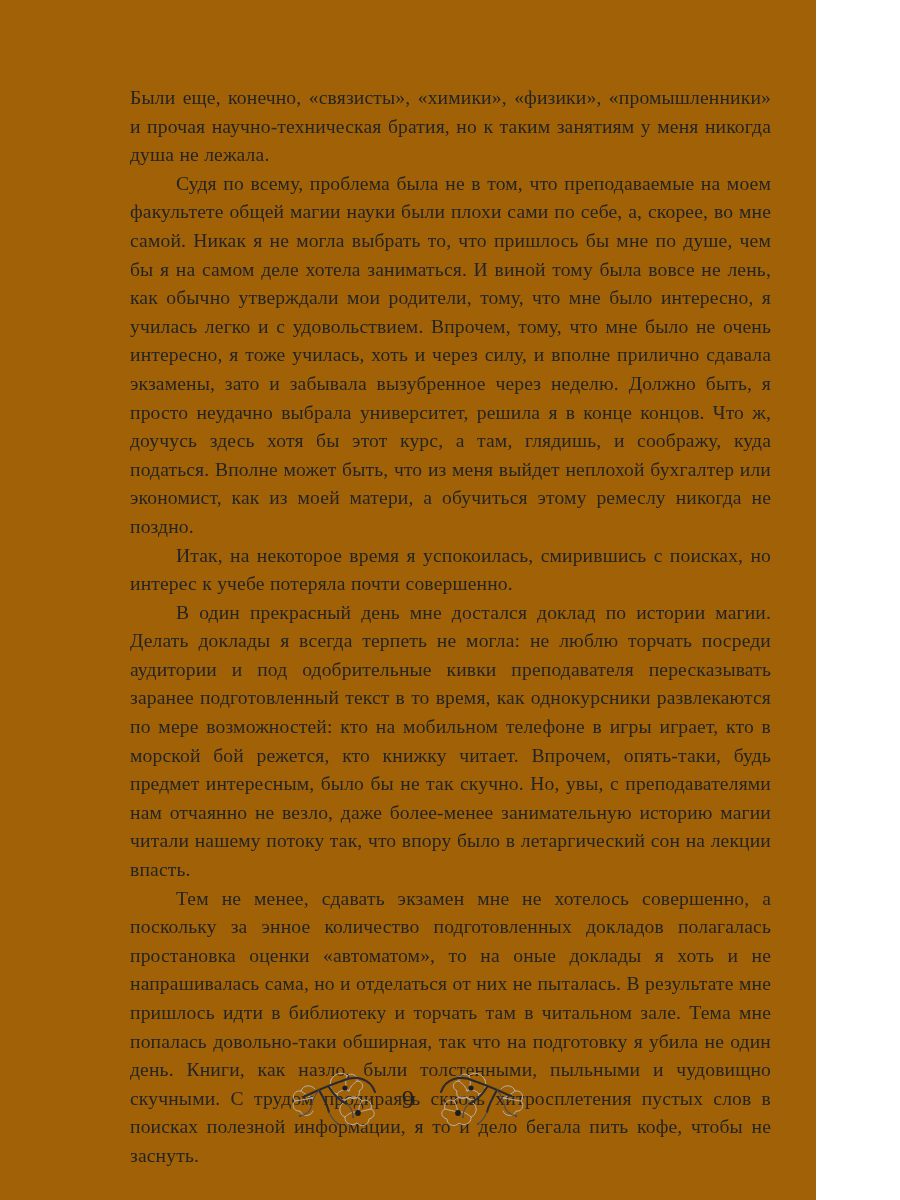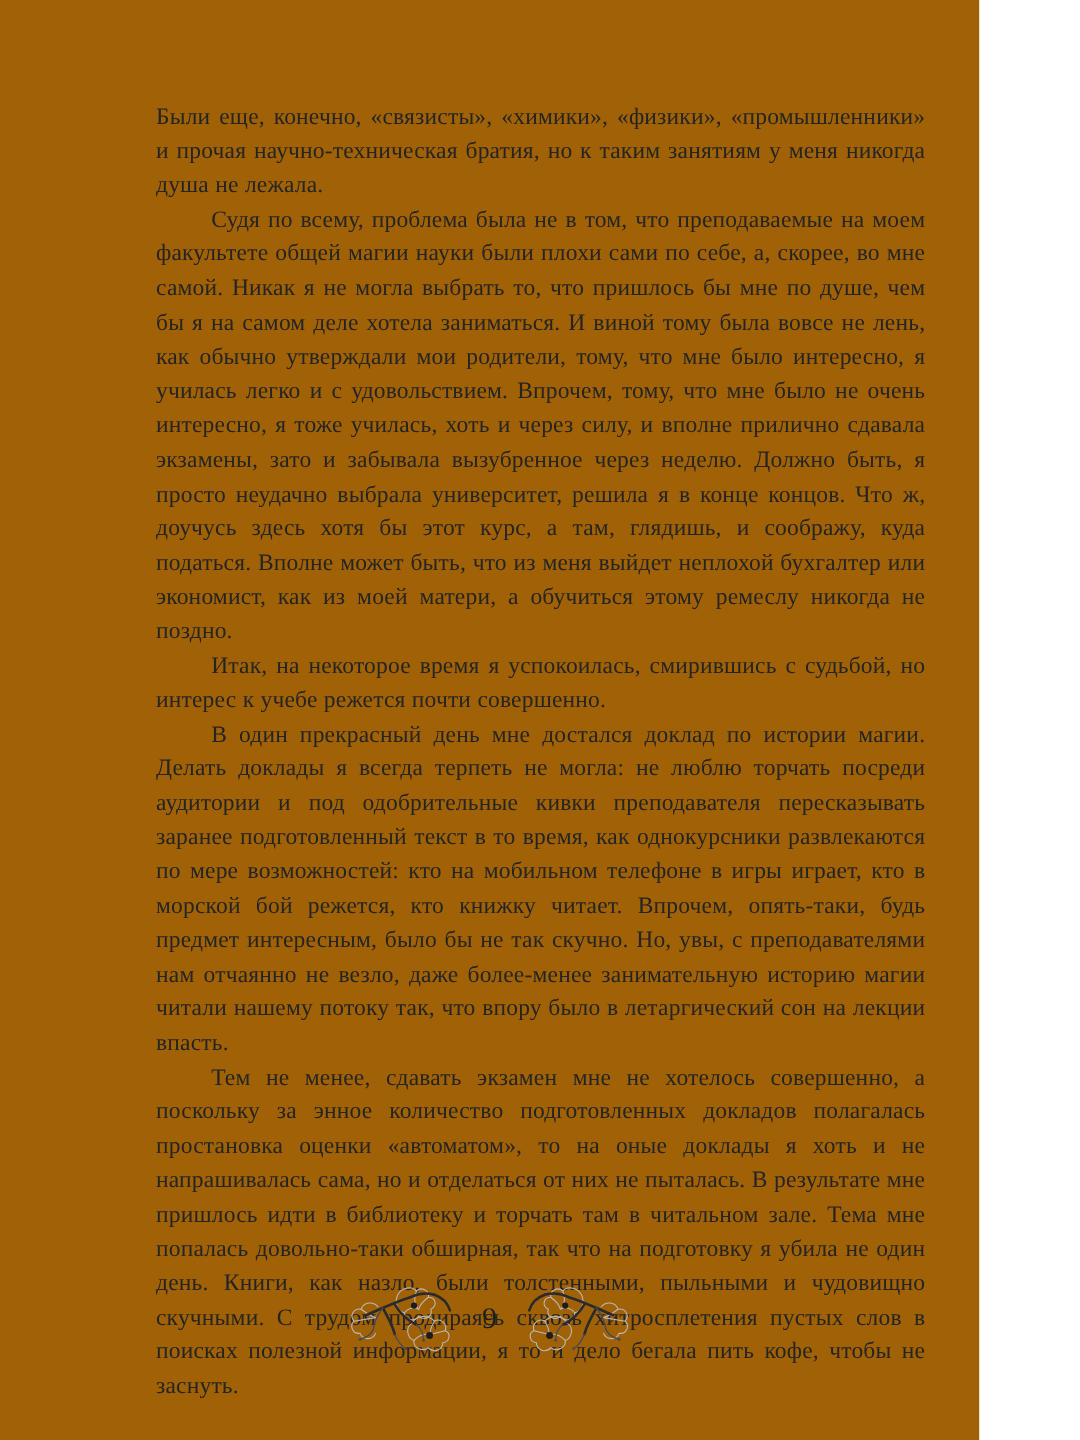--- a/index.html
+++ b/index.html
@@ -84,21 +84,21 @@
   }
 </style>
 </head>
 <body>
 
 <div class="page">
 
   <div class="text-block">
     <p class="para first">Были еще, конечно, «связисты», «химики», «физики», «промышленники» и прочая научно-техническая братия, но к таким занятиям у меня никогда душа не лежала.</p>
     <p class="para">Судя по всему, проблема была не в том, что преподаваемые на моем факультете общей магии науки были плохи сами по себе, а, скорее, во мне самой. Никак я не могла выбрать то, что пришлось бы мне по душе, чем бы я на самом деле хотела заниматься. И виной тому была вовсе не лень, как обычно утверждали мои родители, тому, что мне было интересно, я училась легко и с удовольствием. Впрочем, тому, что мне было не очень интересно, я тоже училась, хоть и через силу, и вполне прилично сдавала экзамены, зато и забывала вызубренное через неделю. Должно быть, я просто неудачно выбрала университет, решила я в конце концов. Что ж, доучусь здесь хотя бы этот курс, а там, глядишь, и соображу, куда податься. Вполне может быть, что из меня выйдет неплохой бухгалтер или экономист, как из моей матери, а обучиться этому ремеслу никогда не поздно.</p>
-    <p class="para">Итак, на некоторое время я успокоилась, смирившись с судьбой, но интерес к учебе режется почти совершенно.</p>
+    <p class="para">Итак, на некоторое время я успокоилась, смирившись с поисках, но интерес к учебе потеряла почти совершенно.</p>
     <p class="para">В один прекрасный день мне достался доклад по истории магии. Делать доклады я всегда терпеть не могла: не люблю торчать посреди аудитории и под одобрительные кивки преподавателя пересказывать заранее подготовленный текст в то время, как однокурсники развлекаются по мере возможностей: кто на мобильном телефоне в игры играет, кто в морской бой режется, кто книжку читает. Впрочем, опять-таки, будь предмет интересным, было бы не так скучно. Но, увы, с преподавателями нам отчаянно не везло, даже более-менее занимательную историю магии читали нашему потоку так, что впору было в летаргический сон на лекции впасть.</p>
     <p class="para">Тем не менее, сдавать экзамен мне не хотелось совершенно, а поскольку за энное количество подготовленных докладов полагалась простановка оценки «автоматом», то на оные доклады я хоть и не напрашивалась сама, но и отделаться от них не пыталась. В результате мне пришлось идти в библиотеку и торчать там в читальном зале. Тема мне попалась довольно-таки обширная, так что на подготовку я убила не один день. Книги, как назло, были толстенными, пыльными и чудовищно скучными. С трудом продираясь сквозь хитросплетения пустых слов в поисках полезной информации, я то и дело бегала пить кофе, чтобы не заснуть.</p>
   </div>
 
   <div class="footer">
 
     <svg class="ornament left" viewBox="0 0 96 66" aria-hidden="true">
       <g fill="none" stroke="#b9b9bd" stroke-width="0.9" stroke-linecap="round" stroke-linejoin="round">
         <path d="M46 13 C49 6, 58 4, 62 9 C66 5, 73 8, 72 14 C78 14, 80 21, 74 24 C76 30, 69 34, 64 30 C60 35, 52 33, 52 27 C46 26, 44 18, 46 13 Z"></path>
         <path d="M52 27 C55 23, 60 22, 64 24"></path>

